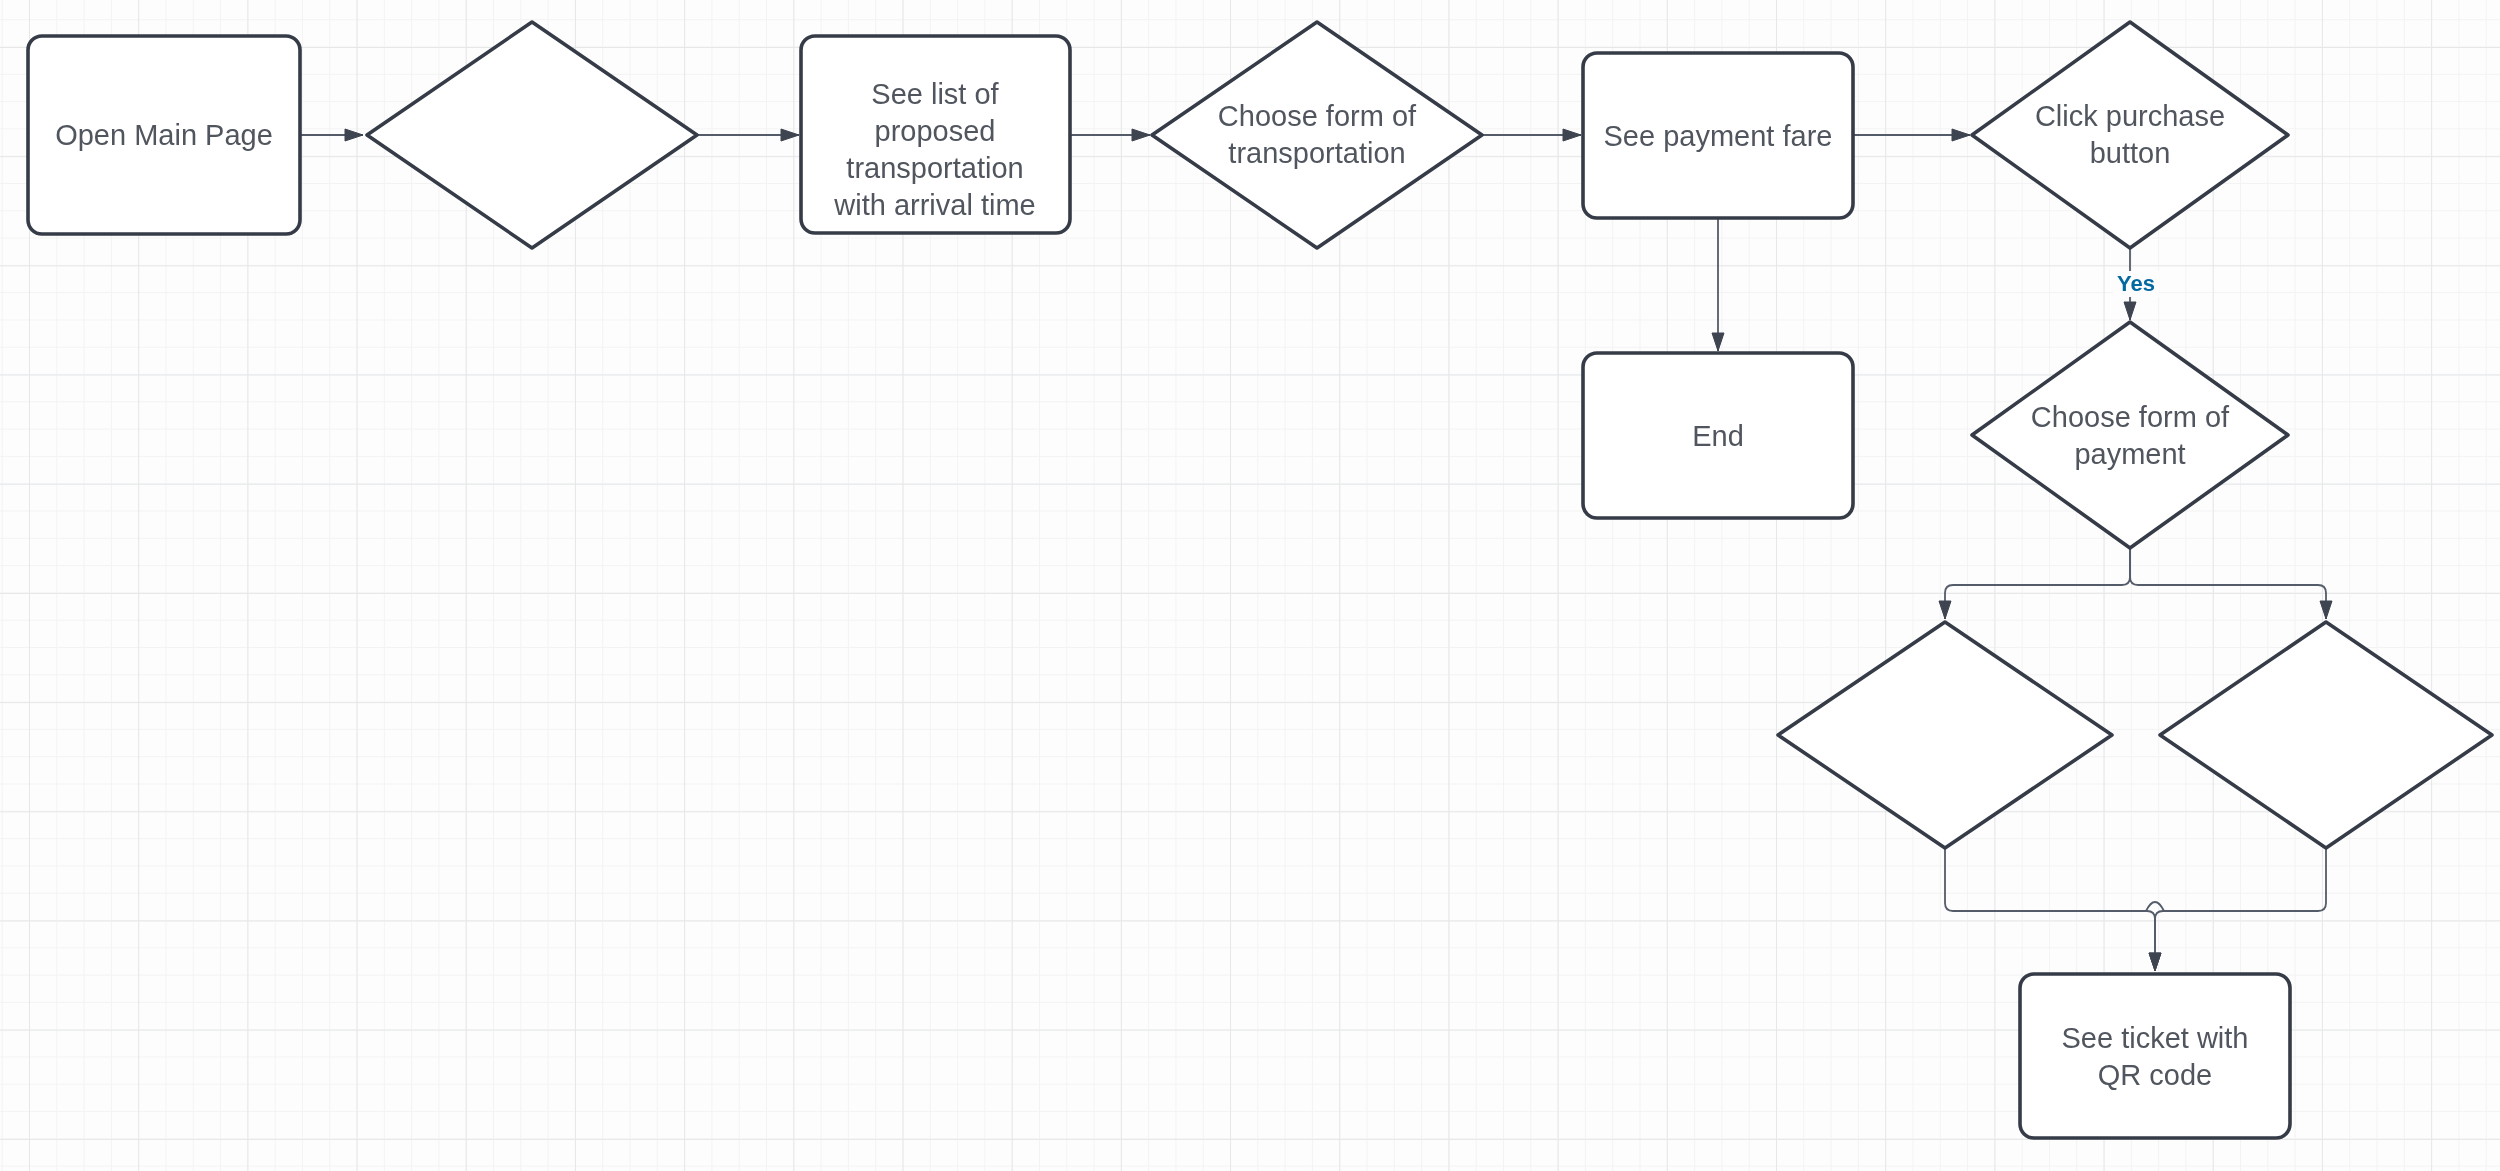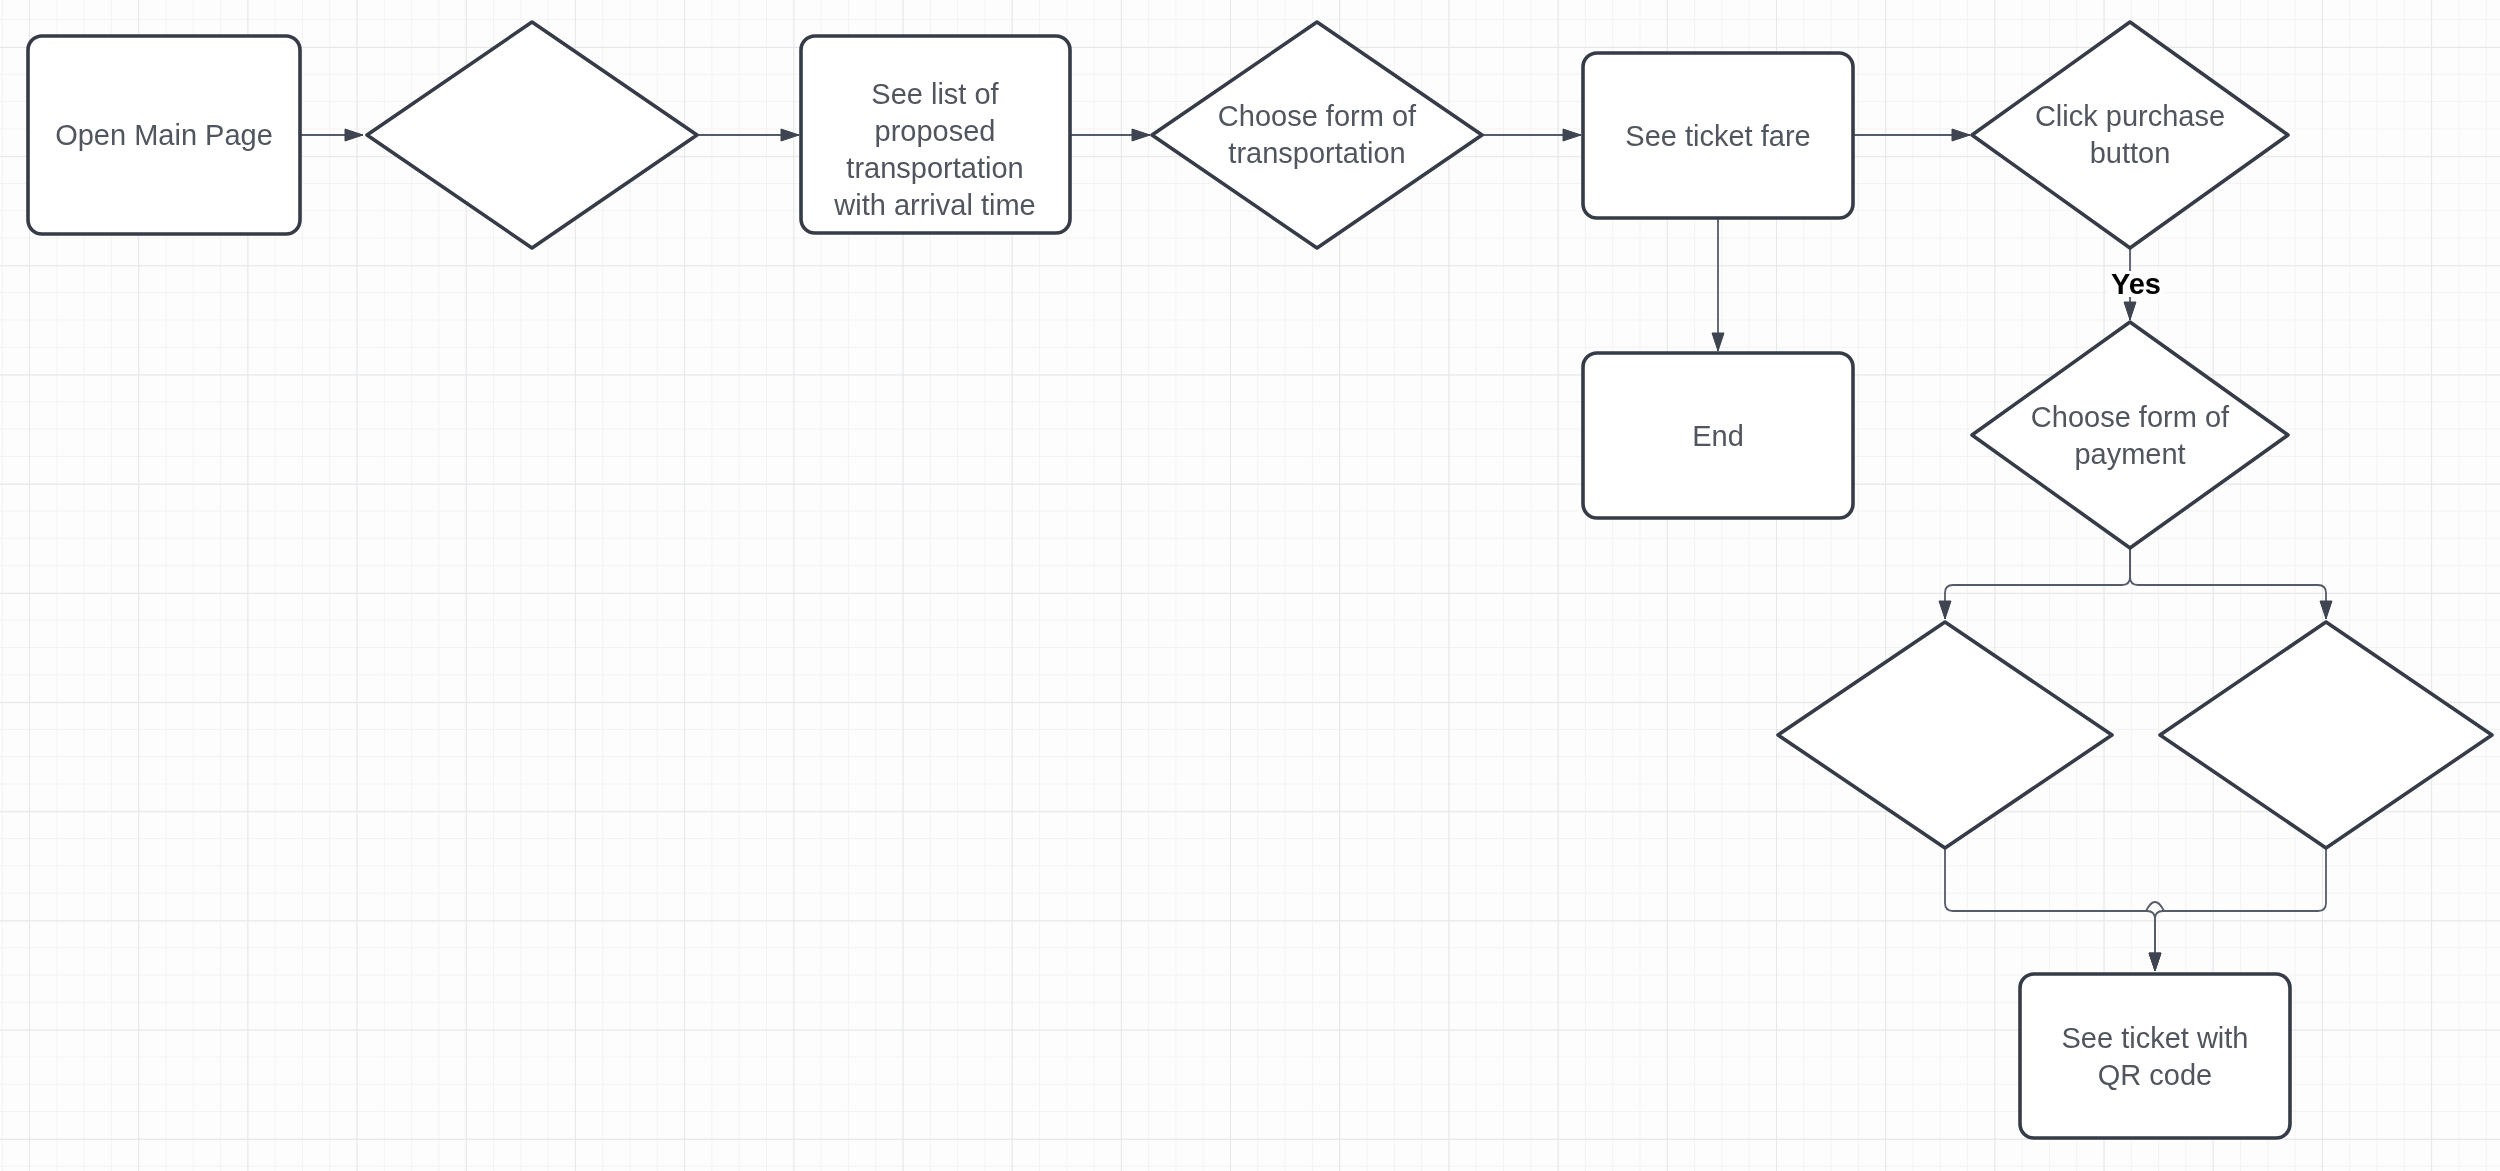--- a/index.html
+++ b/index.html
@@ -55,24 +55,24 @@
     text-align: center;
     font-size: 29px;
     line-height: 37px;
     color: #50555e;
     white-space: pre-line;
     pointer-events: none;
   }
   .edge-label {
     position: absolute;
     transform: translate(-50%, -50%);
-    font-size: 29px;
+    font-size: 22px;
     line-height: 26px;
     font-weight: bold;
-    color: #000000;
+    color: #0369a1;
     background: #fdfdfd;
     padding: 0 4px;
   }
 </style>
 </head>
 <body>
 
 <div class="canvas">
 
   <svg class="diagram" width="2500" height="1171" viewBox="0 0 2500 1171">
@@ -112,21 +112,21 @@
     </g>
   </svg>
 
   <div class="node-label" style="left:164px; top:135px; width:250px">Open Main Page</div>
   <div class="node-label" style="left:935px; top:150px; width:230px">See list of
 proposed
 transportation
 with arrival time</div>
   <div class="node-label" style="left:1317px; top:135px; width:220px">Choose form of
 transportation</div>
-  <div class="node-label" style="left:1718px; top:136px; width:230px">See ticket fare</div>
+  <div class="node-label" style="left:1718px; top:136px; width:230px">See payment fare</div>
   <div class="node-label" style="left:2130px; top:135px; width:220px">Click purchase
 button</div>
   <div class="node-label" style="left:1718px; top:436px; width:230px">End</div>
   <div class="node-label" style="left:2130px; top:436px; width:220px">Choose form of
 payment</div>
   <div class="node-label" style="left:2155px; top:1057px; width:230px">See ticket with
 QR code</div>
 
   <div class="edge-label" style="left:2136px; top:284px">Yes</div>
 

